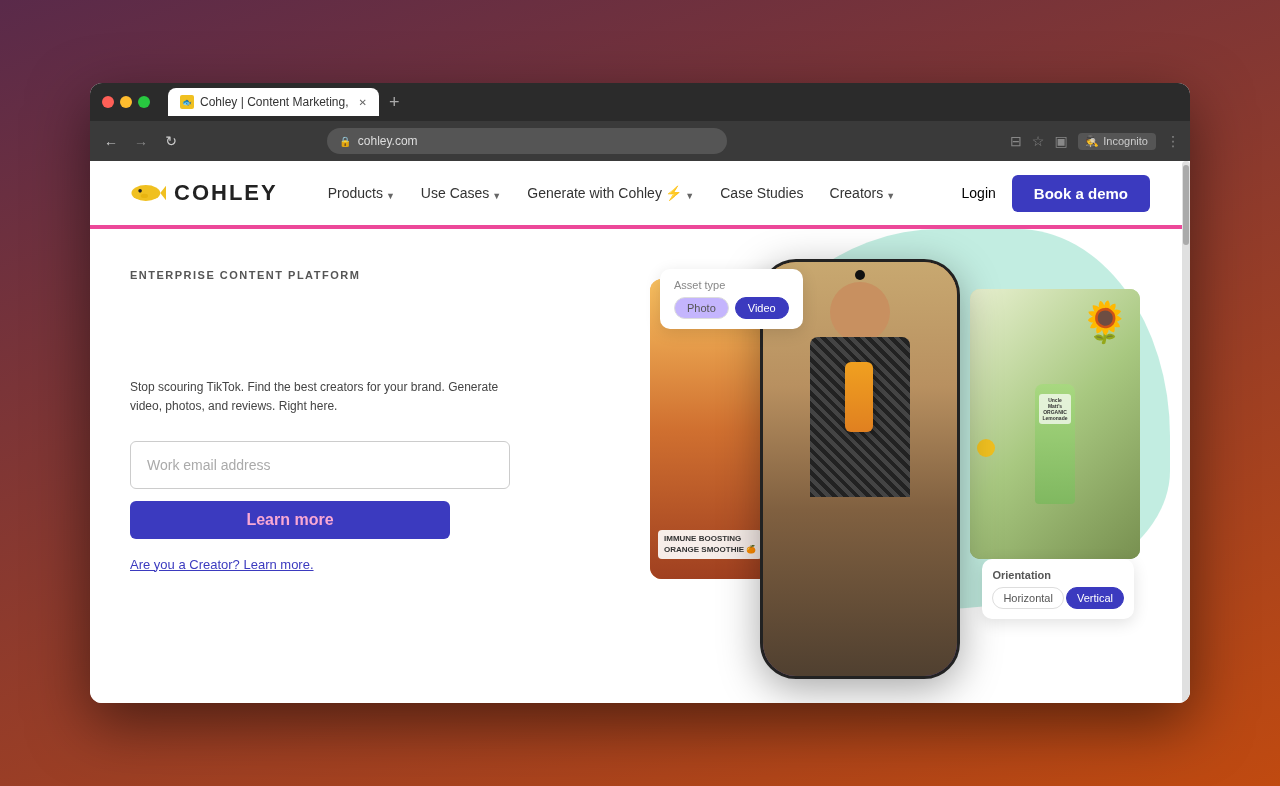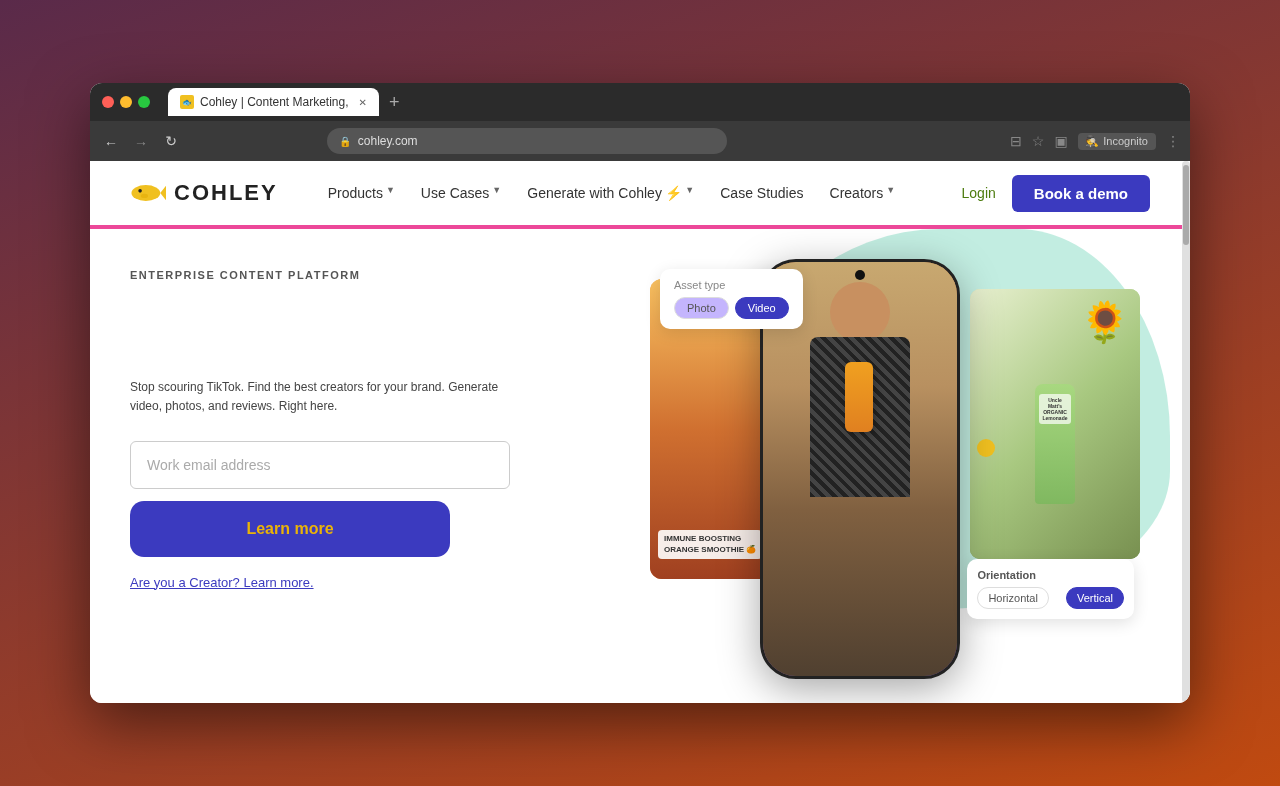--- a/index.html
+++ b/index.html
@@ -172,35 +172,35 @@
       color: #222;
     }
     .nav-links {
       display: flex;
       align-items: center;
       gap: 6px;
       flex: 1;
     }
     .nav-item {
       display: flex;
-      align-items: flex-start;
+      align-items: flex-end;
       gap: 3px;
       font-size: 14px;
       color: #333;
       cursor: pointer;
       padding: 8px 10px;
       white-space: nowrap;
     }
     .nav-item .chevron {
       font-size: 9px;
       color: #666;
     }
     .nav-login {
       font-size: 14px;
-      color: #4d7c0f;
+      color: #000000;
       cursor: pointer;
       padding: 8px 16px;
     }
     .nav-cta {
       background: #3b3abf;
       color: #fff;
       border: none;
       border-radius: 6px;
       padding: 10px 22px;
       font-size: 15px;
@@ -254,25 +254,25 @@
       padding: 0 16px;
       font-size: 14px;
       color: #333;
       outline: none;
       display: block;
       margin-bottom: 12px;
     }
     .email-input::placeholder { color: #aaa; }
     .learn-more-btn {
       width: 320px;
-      height: 56px;
+      height: 38px;
       background: #3b3abf;
-      color: #eab308;
+      color: #f9a8d4;
       border: none;
-      border-radius: 14px;
+      border-radius: 6px;
       font-size: 16px;
       font-weight: 600;
       cursor: pointer;
       display: flex;
       align-items: center;
       justify-content: center;
       margin-bottom: 16px;
     }
     .creator-link {
       font-size: 13px;
@@ -462,21 +462,21 @@
       z-index: 10;
     }
     .orientation-label {
       font-size: 11px;
       color: #555;
       font-weight: 600;
       margin-bottom: 6px;
     }
     .orientation-buttons {
       display: flex;
-      gap: 17px;
+      gap: 2px;
     }
     .orient-btn {
       padding: 4px 10px;
       border-radius: 20px;
       font-size: 11px;
       border: 1.5px solid #ddd;
       cursor: pointer;
       background: #fff;
       color: #555;
     }

